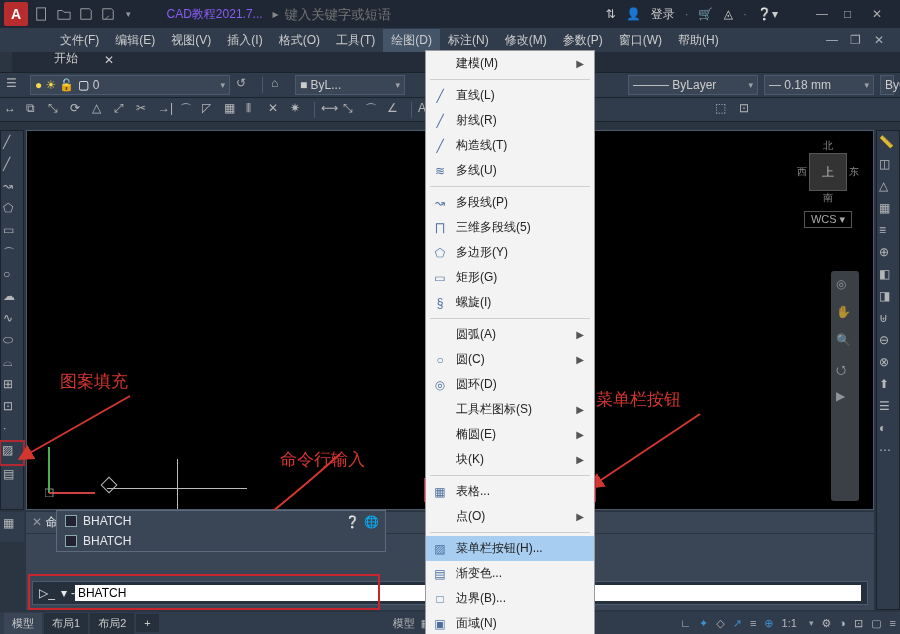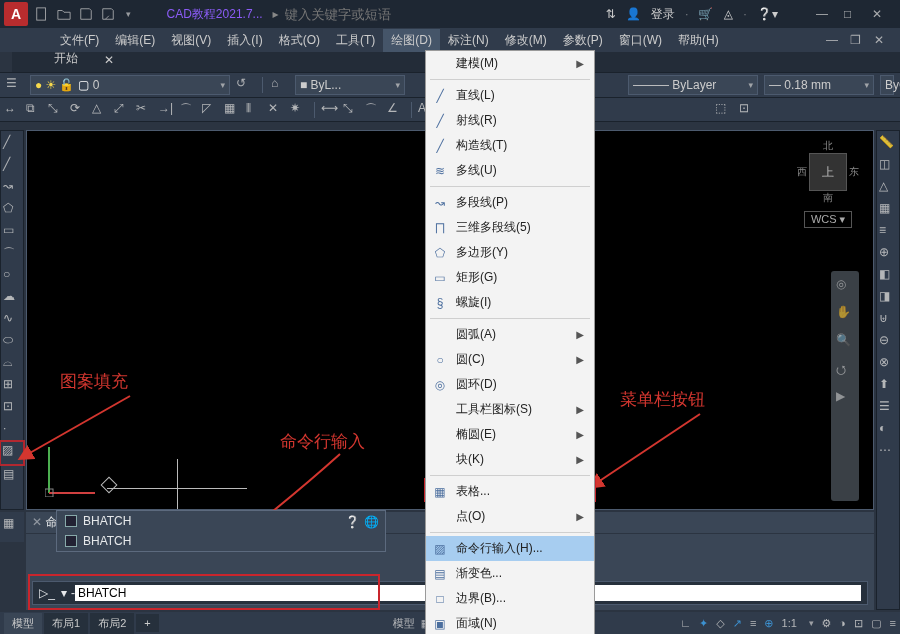--- a/index.html
+++ b/index.html
@@ -294,31 +294,31 @@
 <div class="anno" style="left:60px; top:370px;">图案填充</div>
 <svg class="arrow-svg" style="left:10px;top:388px;width:140px;height:90px;">
   <defs>
       <marker id="ah1" markerWidth="8" markerHeight="8" refX="2" refY="4" orient="auto">
         <path d="M0,0 L8,4 L0,8 z" fill="#d3362f"></path>
       </marker>
     </defs>
   <line x1="120" y1="8" x2="18" y2="66" stroke="#d3362f" stroke-width="2" marker-end="url(#ah1)"></line>
 </svg>
 
-<div class="anno" style="left:280px; top:430px;">命令行输入</div>
+<div class="anno" style="left:280px; top:448px;">命令行输入</div>
 <svg class="arrow-svg" style="left:170px;top:448px;width:200px;height:140px;">
   <defs>
       <marker id="ah2" markerWidth="8" markerHeight="8" refX="2" refY="4" orient="auto">
         <path d="M0,0 L8,4 L0,8 z" fill="#d3362f"></path>
       </marker>
     </defs>
   <path d="M170,6 Q110,60 20,128" fill="none" stroke="#d3362f" stroke-width="2" marker-end="url(#ah2)"></path>
 </svg>
 
-<div class="anno" style="left:620px; top:388px;">菜单栏按钮</div>
+<div class="anno" style="left:596px; top:388px;">菜单栏按钮</div>
 <svg class="arrow-svg" style="left:580px;top:406px;width:140px;height:90px;">
   <defs>
       <marker id="ah3" markerWidth="8" markerHeight="8" refX="2" refY="4" orient="auto">
         <path d="M0,0 L8,4 L0,8 z" fill="#d3362f"></path>
       </marker>
     </defs>
   <line x1="120" y1="8" x2="18" y2="76" stroke="#d3362f" stroke-width="2" marker-end="url(#ah3)"></line>
 </svg>
 
 <div class="cmd-area">
@@ -422,21 +422,21 @@
       <span class="mp-icon">▦</span>
       <span>表格...</span>
     </div>
     <div class="mp-item">
       <span>点(O)</span>
       <span class="arrow">▶</span>
     </div>
     <div class="mp-sep"></div>
     <div class="mp-item highlight">
       <span class="mp-icon">▨</span>
-      <span>命令行输入(H)...</span>
+      <span>菜单栏按钮(H)...</span>
     </div>
     <div class="mp-item">
       <span class="mp-icon">▤</span>
       <span>渐变色...</span>
     </div>
     <div class="mp-item">
       <span class="mp-icon">□</span>
       <span>边界(B)...</span>
     </div>
     <div class="mp-item">

